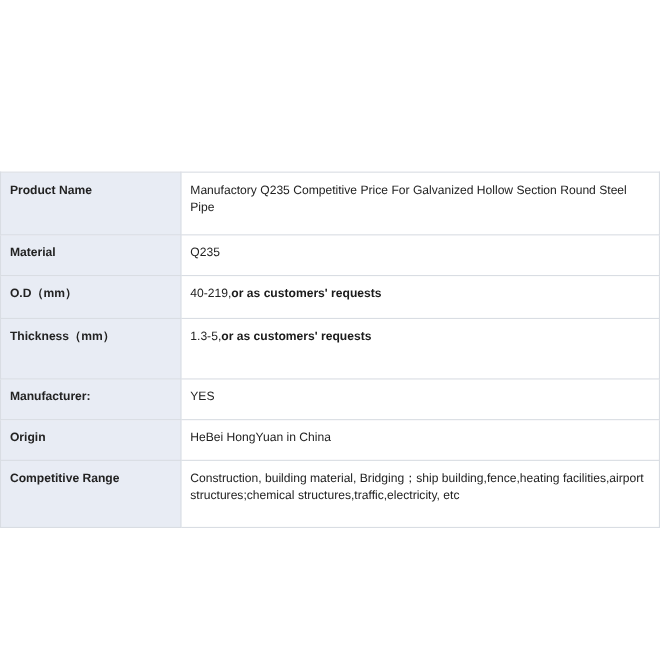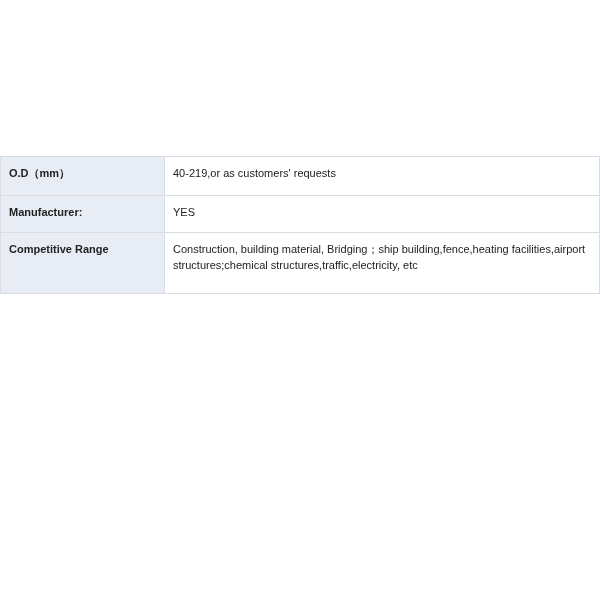--- a/index.html
+++ b/index.html
@@ -44,21 +44,21 @@
     font-weight: bold;
     color: #1b1b1b;
     font-size: 11px;
   }
   td.value-cell {
     background: #ffffff;
     color: #333333;
     font-weight: normal;
   }
   .value-strong {
-    font-weight: normal;
+    font-weight: bold;
     color: #1b1b1b;
   }
   .row-tall td {
     padding-top: 8px;
     padding-bottom: 8px;
   }
   .r-product td { height: 40px; }
   .r-material td { height: 20px; }
   .r-od td { height: 22px; }
   .r-thickness td { height: 38px; }
@@ -67,27 +67,43 @@
   .r-length td { height: 20px; }
   .r-application td { height: 44px; }
 </style>
 </head>
 <body>
 
 <div class="page">
   <div class="spec-table-wrap">
     <table class="spec-table">
       <tbody>
+        <tr class="row-tall r-product">
+          <td class="label-cell">Product Name</td>
+          <td class="value-cell"><span>Manufactory Q235 Competitive Price For Galvanized Hollow Section Round Steel Pipe</span><span class="value-strong"></span></td>
+        </tr>
+        <tr class="row-tall r-material">
+          <td class="label-cell">Material</td>
+          <td class="value-cell"><span>Q235</span><span class="value-strong"></span></td>
+        </tr>
         <tr class="row-tall r-od">
           <td class="label-cell">O.D（mm）</td>
           <td class="value-cell"><span>40-219,</span><span class="value-strong">or as customers' requests</span></td>
         </tr>
+        <tr class="row-tall r-thickness">
+          <td class="label-cell">Thickness（mm）</td>
+          <td class="value-cell"><span>1.3-5,</span><span class="value-strong">or as customers' requests</span></td>
+        </tr>
         <tr class="row-tall r-manufacturer">
           <td class="label-cell">Manufacturer:</td>
           <td class="value-cell"><span>YES</span><span class="value-strong"></span></td>
+        </tr>
+        <tr class="row-tall r-origin">
+          <td class="label-cell">Origin</td>
+          <td class="value-cell"><span>HeBei HongYuan in China</span><span class="value-strong"></span></td>
         </tr>
         <tr class="row-tall r-application">
           <td class="label-cell">Competitive Range</td>
           <td class="value-cell"><span>Construction, building material, Bridging；ship building,fence,heating facilities,airport structures;chemical structures,traffic,electricity, etc</span><span class="value-strong"></span></td>
         </tr>
       </tbody>
     </table>
   </div>
 </div>
 

